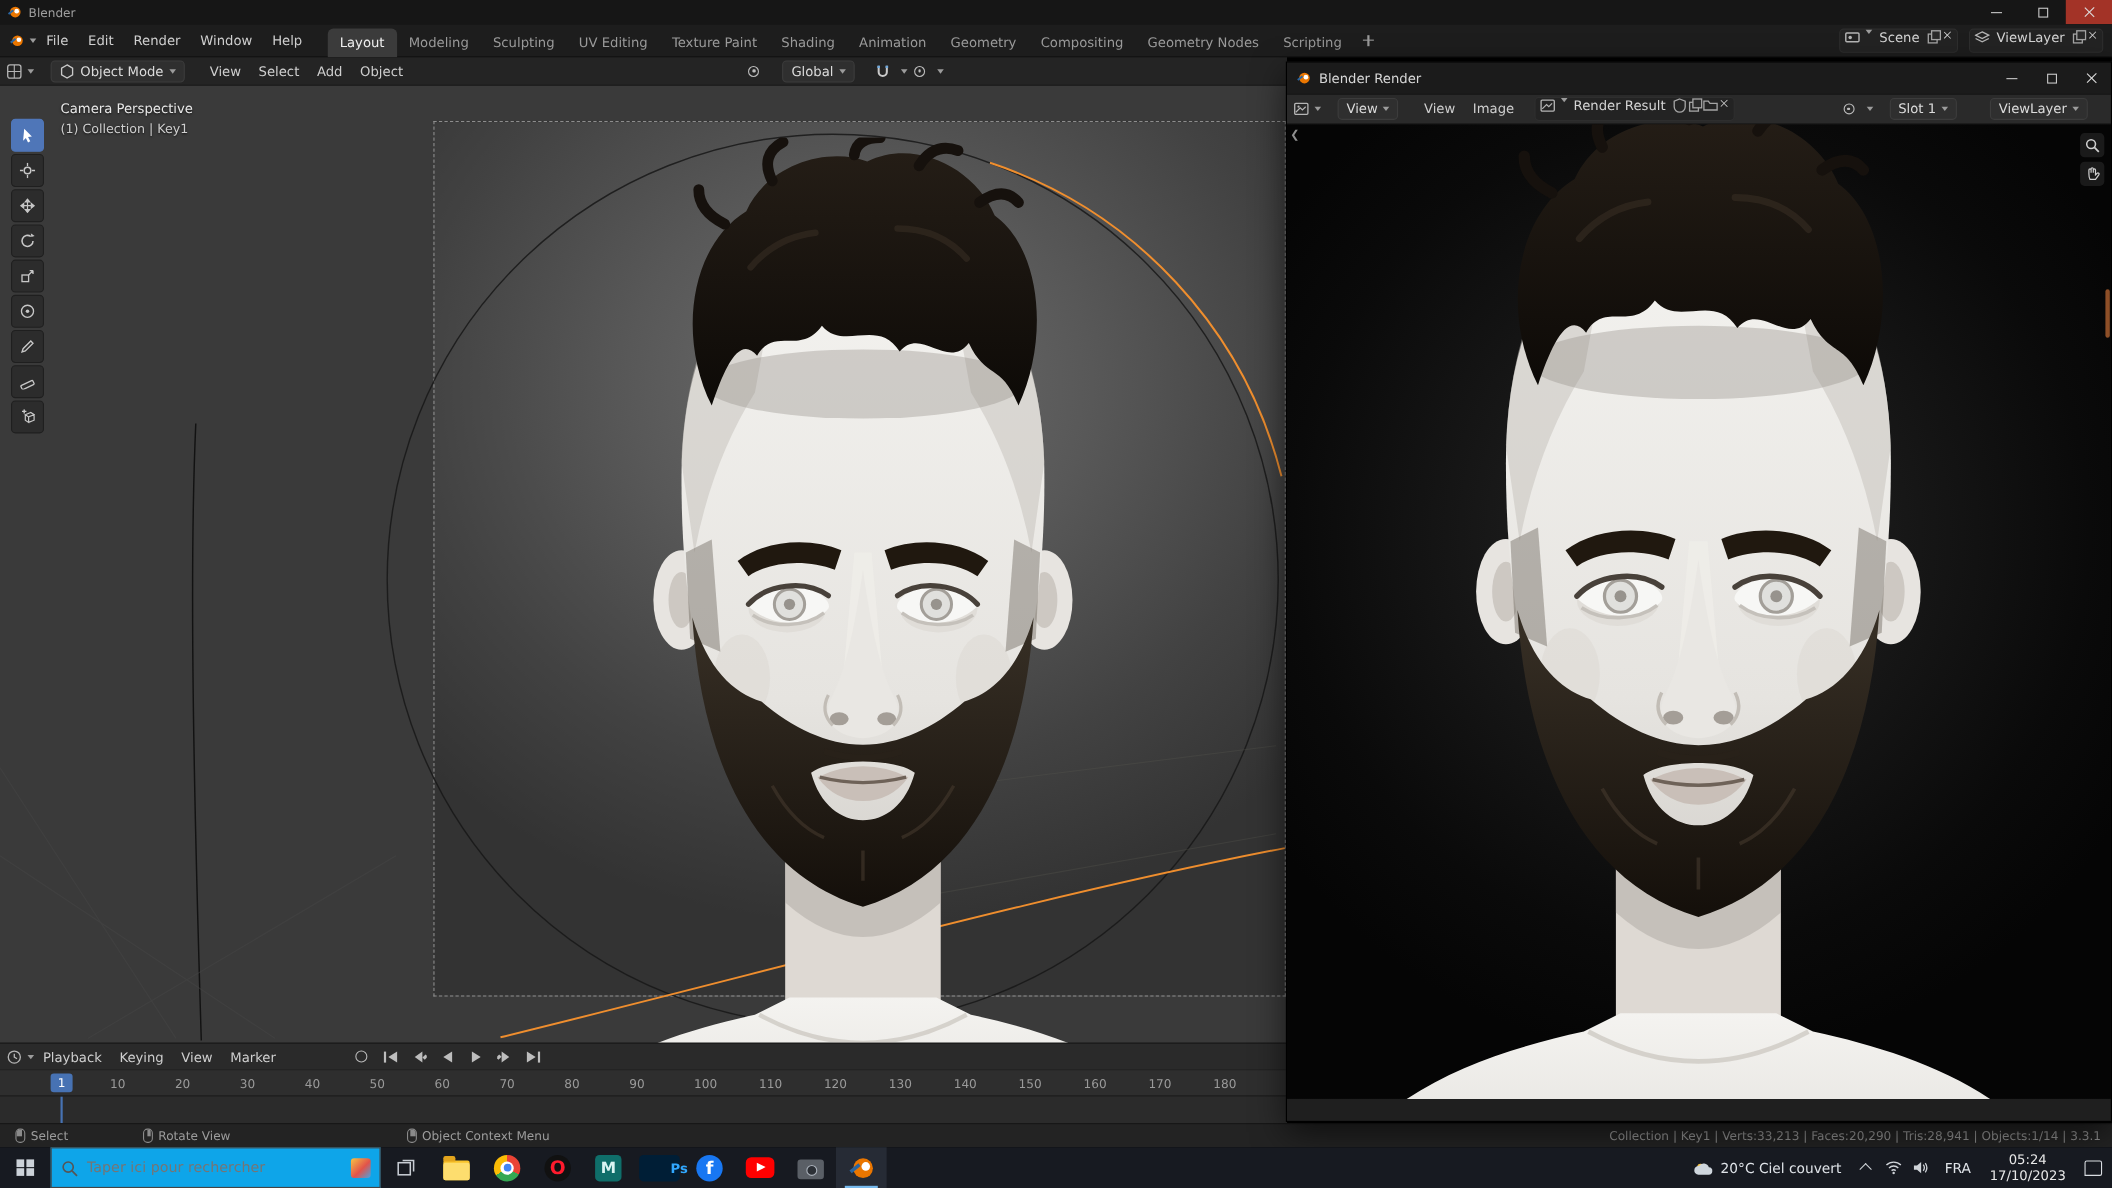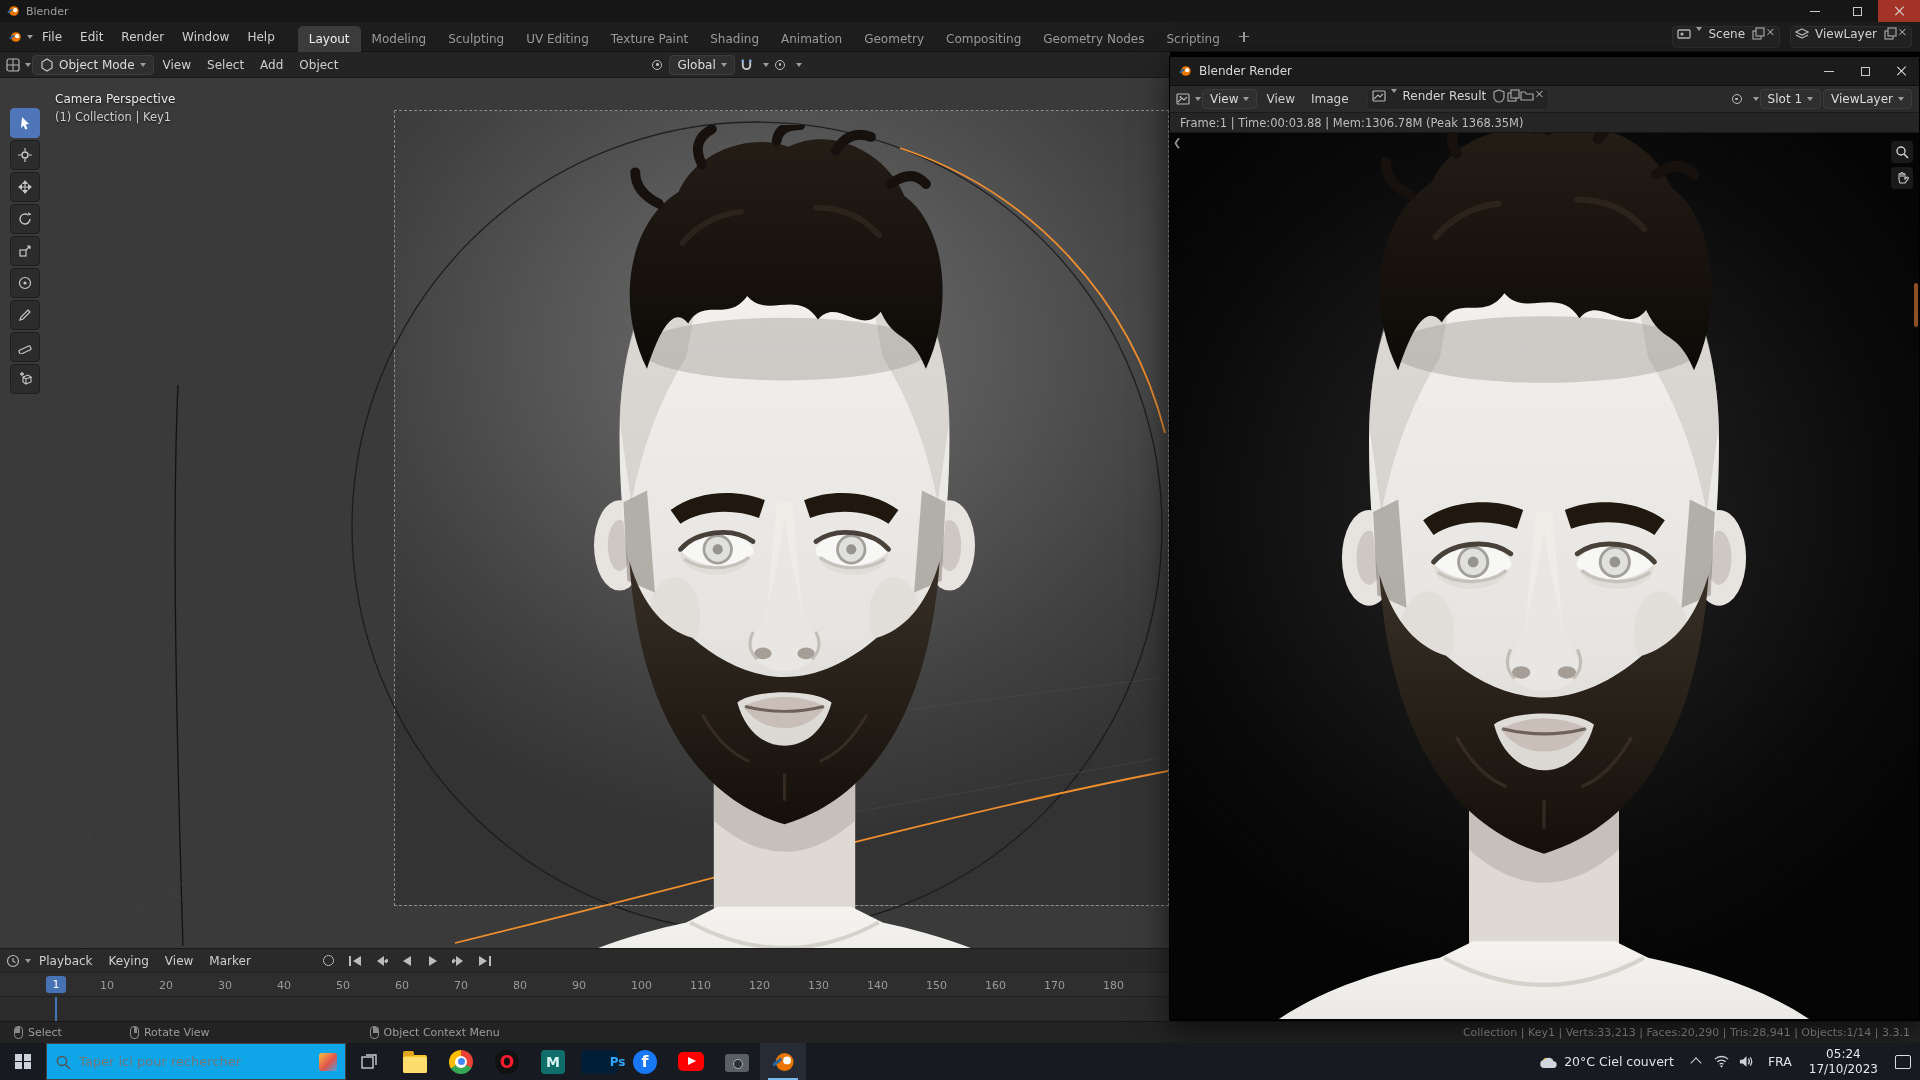--- a/index.html
+++ b/index.html
@@ -30,21 +30,21 @@
   .plusbtn { position:relative; width:18px; height:18px; margin-left:4px; }
   .plusbtn::before,.plusbtn::after { content:""; position:absolute; background:#9a9a9a; }
   .plusbtn::before { left:4px; top:8.3px; width:10px; height:1.4px; }
   .plusbtn::after  { left:8.3px; top:4px; width:1.4px; height:10px; }
   .sel-group { display:flex; align-items:flex-start; background:#232323; border:1px solid #2e2e2e; border-radius:4px; height:22px; padding:0 4px; margin-left:10px; }
   .sel-group .lbl { margin:0 6px; color:#d4d4d4; }
   .mini-ico { width:14px; height:14px; }
 
   
   #vp-header { position:absolute; left:0; top:52px; width:1170px; height:26px; background:#242424; display:flex; align-items:center; border-bottom:1px solid #1a1a1a; }
-  .btn-dd { display:flex; align-items:center; background:#2f2f2f; border:1px solid #3c3c3c; border-radius:4px; height:20px; padding:0 7px; margin:0 1px; color:#dcdcdc; }
+  .btn-dd { display:flex; align-items:center; background:#2f2f2f; border:1px solid #3c3c3c; border-radius:4px; height:20px; padding:0 7px; margin:0 15px; color:#dcdcdc; }
   #vp-header .menu { padding:4px 8px; color:#cfcfcf; }
   .hdr-ico { width:20px; height:20px; border-radius:3px; display:flex; align-items:center; justify-content:center; margin:0 1px; }
   .ring { width:10px; height:10px; border:1.4px solid #bdbdbd; border-radius:50%; position:relative; }
   .ring::after { content:""; position:absolute; left:2.8px; top:2.8px; width:2.4px; height:2.4px; background:#bdbdbd; border-radius:50%; }
 
   
   #viewport { position:absolute; left:0; top:78px; width:1170px; height:870px; background:#3a3a3a; overflow:hidden; }
   #cam-frame { position:absolute; left:394px; top:32px; width:775px; height:796px;
                background:radial-gradient(ellipse 72% 62% at 50% 30%, #6e6e6e 0%, #585858 38%, #424242 72%, #333333 100%);
                border:1px dashed #8d8d8d; }
@@ -549,23 +549,20 @@
       <div class="btn-dd">
         <span>Slot 1</span>
         <span class="caret"></span>
       </div>
       <div class="btn-dd">
         <span>ViewLayer</span>
         <span class="caret"></span>
       </div>
     </div>
   </div>
-  <div id="rw-info">
-    <span>Frame:1 | Time:00:03.88 | Mem:1306.78M (Peak 1368.35M)</span>
-  </div>
   <div id="rw-area">
     <span class="rw-collapse">❮</span>
     <svg class="abs" style="left:-1px; top:-21px" width="750" height="1000" viewBox="0 0 360 480">
       <use href="#head-model"></use>
     </svg>
     <div class="rw-gizmo" style="top:8px">
       <svg width="14" height="14" viewBox="0 0 14 14">
         <circle cx="6" cy="6" r="4" fill="none" stroke="#cfcfcf" stroke-width="1.4"></circle>
           <path d="M9,9 L13,13" stroke="#cfcfcf" stroke-width="1.6"></path>
       </svg>

